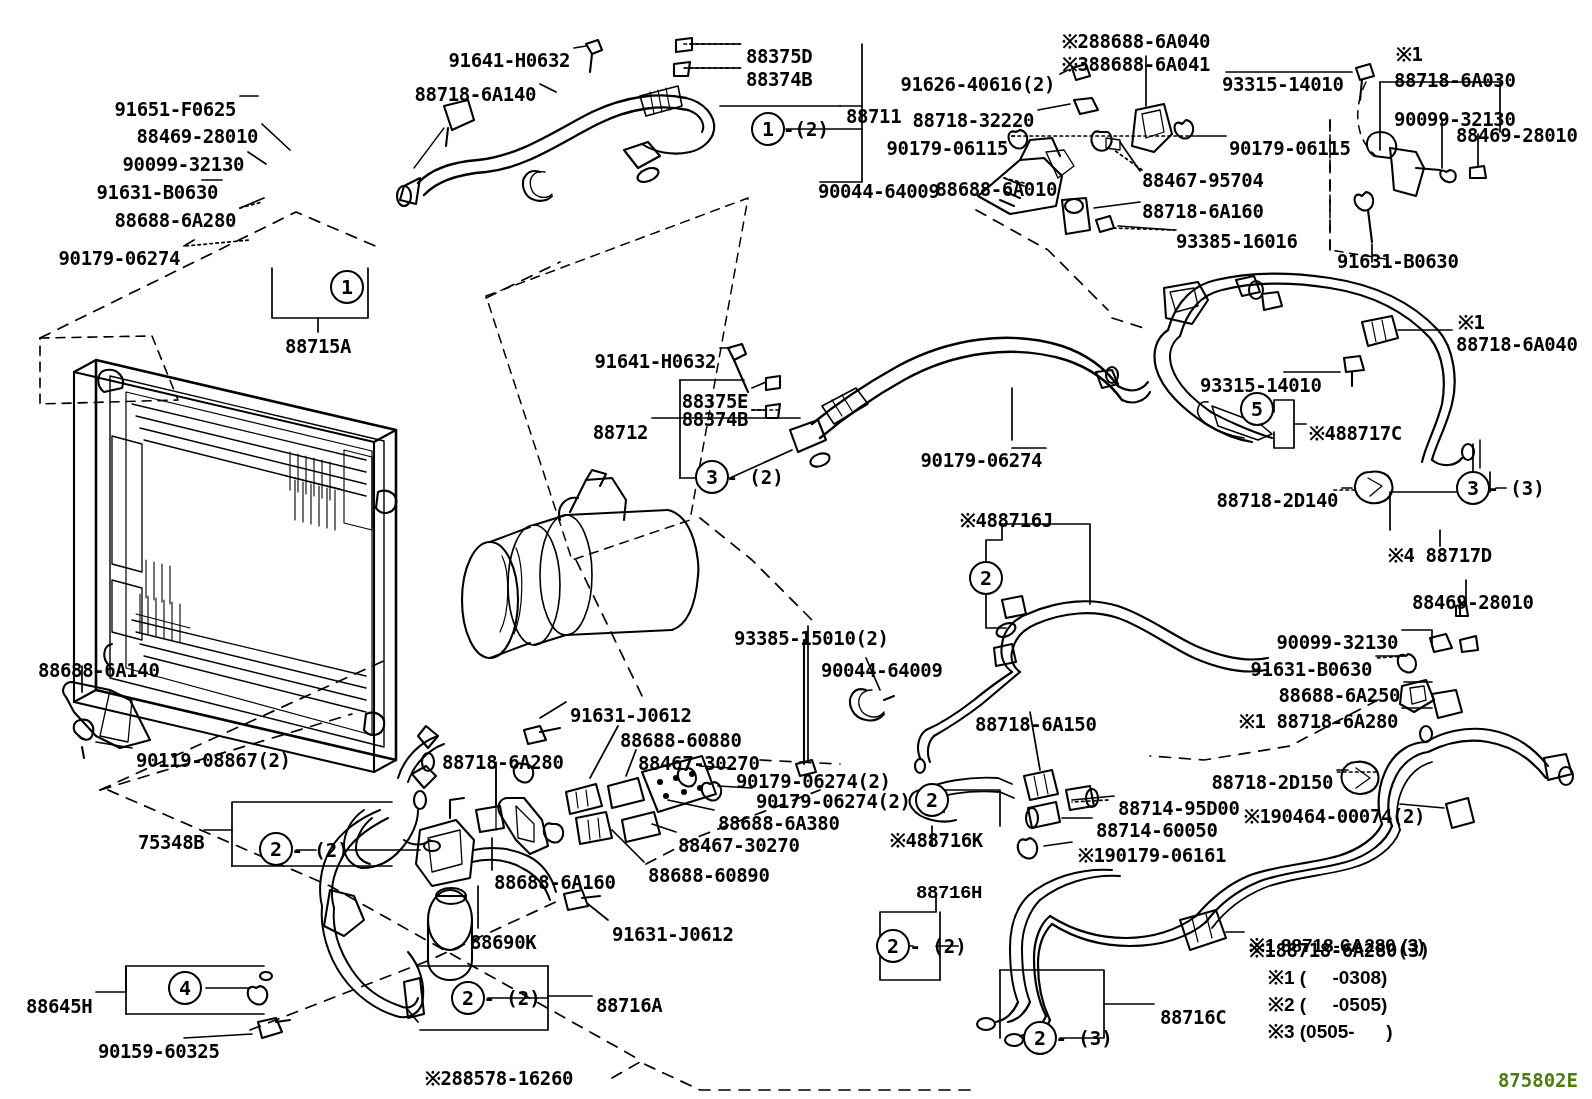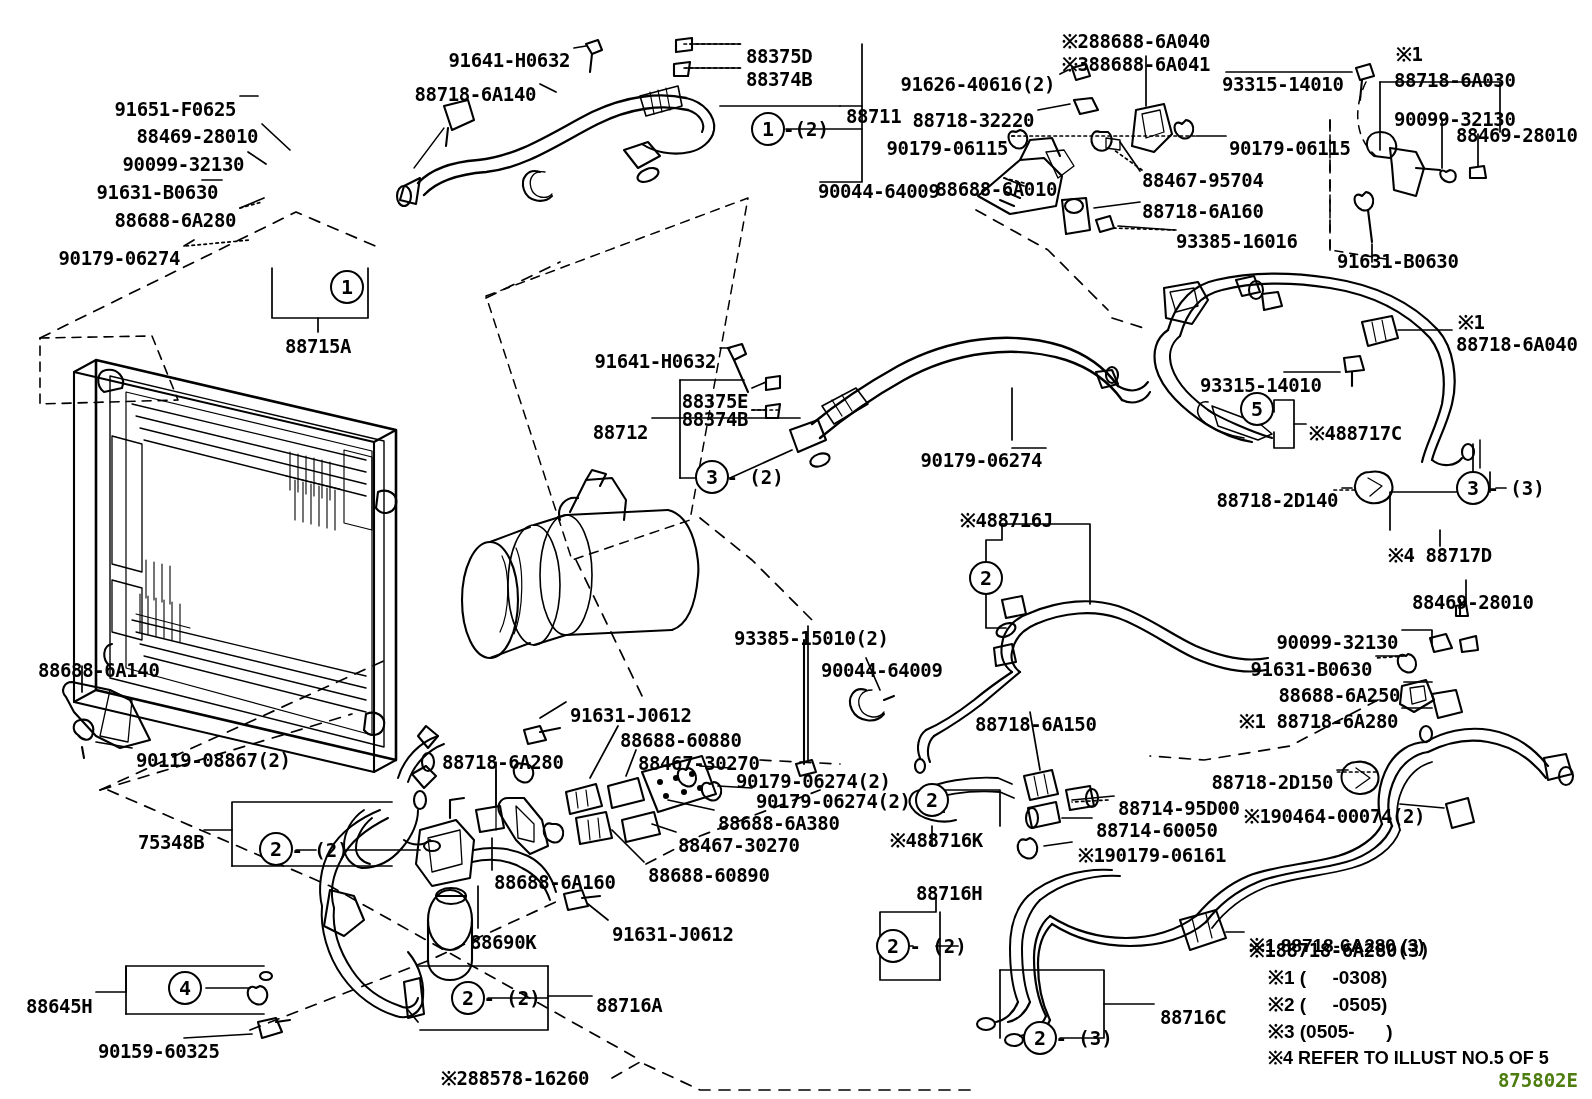--- a/index.html
+++ b/index.html
@@ -699,23 +699,23 @@
       <div class="lbl" style="left: 736px; top: 772px;">90179-06274(2)</div>
       <div class="lbl" style="left: 756px; top: 792px;">90179-06274(2)</div>
       <div class="lbl" style="left: 718px; top: 814px;">88688-6A380</div>
       <div class="lbl" style="left: 678px; top: 836px;">88467-30270</div>
       <div class="lbl" style="left: 648px; top: 866px;">88688-60890</div>
       <div class="lbl" style="left: 494px; top: 873px;">88688-6A160</div>
       <div class="lbl" style="left: 612px; top: 925px;">91631-J0612</div>
       <div class="lbl" style="left: 470px; top: 933px;">88690K</div>
       <div class="lbl" style="left: 26px; top: 997px;">88645H</div>
       <div class="lbl" style="left: 98px; top: 1042px;">90159-60325</div>
-      <div class="lbl" style="left: 425px; top: 1069px; margin-left: 16px;">※288578-16260</div>
+      <div class="lbl" style="left: 425px; top: 1069px;">※288578-16260</div>
       <div class="lbl" style="left: 596px; top: 996px;">88716A</div>
-      <div class="lbl" style="left: 916px; top: 884px;">88716H</div>
+      <div class="lbl" style="left: 916px; top: 884px; font-family: Liberation Mono, monospace;">88716H</div>
       <div class="lbl" style="left: 1160px; top: 1008px;">88716C</div>
       <div class="lbl" style="left: 1249px; top: 941px;">※188718-6A280(3)</div>
     </div>
   <div id="num-layer">
       <div class="circnum" style="left: 347px; top: 287px;">1</div>
       <div class="circnum" style="left: 768px; top: 129px;">1</div>
       <div class="circnum" style="left: 712px; top: 477px;">3</div>
       <div class="circnum" style="left: 1257px; top: 409px;">5</div>
       <div class="circnum" style="left: 1473px; top: 488px;">3</div>
       <div class="circnum" style="left: 986px; top: 578px;">2</div>
@@ -733,17 +733,16 @@
       <div class="paren" style="left: 320px; top: 850px;">- (2)</div>
       <div class="paren" style="left: 512px; top: 998px;">- (2)</div>
       <div class="paren" style="left: 938px; top: 946px;">- (2)</div>
       <div class="paren" style="left: 1084px; top: 1038px;">- (3)</div>
     </div>
 
   <div class="legendline" style="left:1249px;top:932px;">※1 88718-6A280 (3)</div>
   <div class="legendline" style="left:1268px;top:964px;">※1 (     -0308)</div>
   <div class="legendline" style="left:1268px;top:991px;">※2 (     -0505)</div>
   <div class="legendline" style="left:1268px;top:1018px;">※3 (0505-      )</div>
-  <div class="legendline" style="left:1268px;top:1045px;font-size:18px;">※4 REFER TO ILLUST NO.5 OF 5</div>
 
   <div id="footer-code">875802E</div>
 
 </div>
 
 </body></html>

